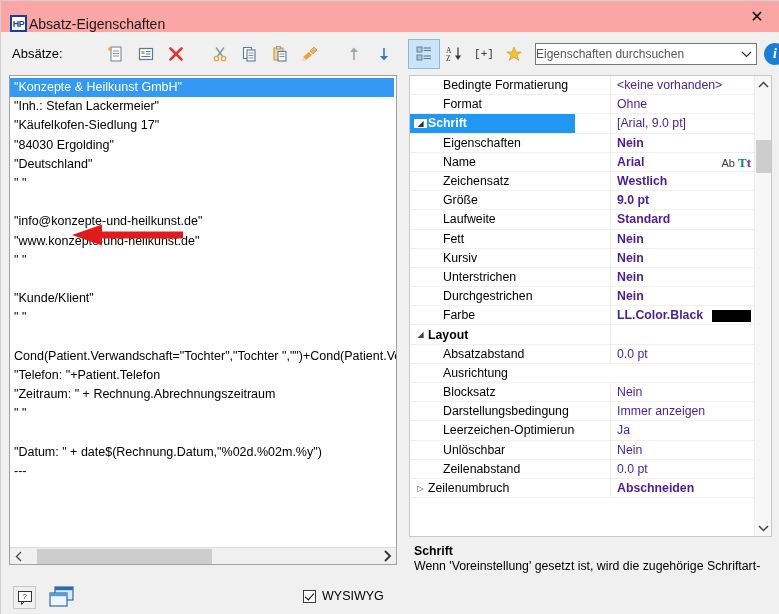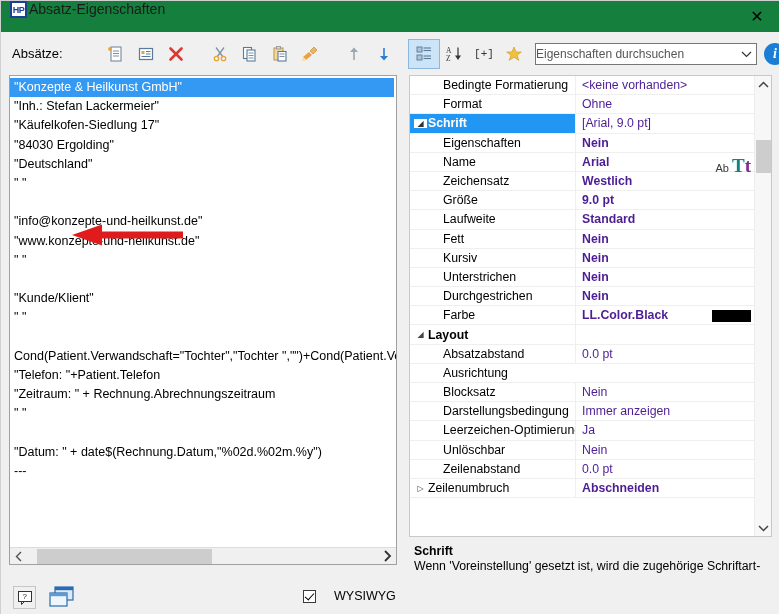--- a/index.html
+++ b/index.html
@@ -16,22 +16,22 @@
     position: relative;
     width: 779px; height: 614px;
     background: #f0f0f0;
     border: 1px solid #d0d0d0;
   }
 
   
   .titlebar {
     position: absolute; left: 0; top: 0;
     width: 779px; height: 31px;
-    background: #15803d;
-    display: flex; align-items: flex-start;
+    background: #fca5a5;
+    display: flex; align-items: flex-end;
   }
   .title-icon {
     width: 17px; height: 17px;
     margin-left: 9px;
     border: 2px solid #1b3f94;
     background: #ffffff;
     color: #1b3f94;
     font-size: 9px; font-weight: bold;
     display: flex; align-items: center; justify-content: center;
     letter-spacing: -0.5px;
@@ -178,20 +178,21 @@
   .grid-rows {
     position: absolute; left: 0; top: 0;
     width: 345px;
   }
   .prow {
     display: flex; align-items: center;
     height: 19.2px;
     border-bottom: 1px solid #efefef;
     font-size: 12.3px;
     position: relative;
+    gap: 35px;
   }
   .pname {
     width: 165px;
     display: flex; align-items: center;
     height: 19.2px;
     padding-left: 4px;
     white-space: nowrap; overflow: hidden;
     color: #000;
   }
   .pname .tri {
@@ -225,21 +226,21 @@
     background: #000000;
     border: 1px solid #000;
   }
   .fonticons {
     position: absolute; right: 4px; top: 2px;
     font-size: 11px; color: #3a3a3a;
     display: flex; align-items: baseline; gap: 3px;
   }
   .fonticons .tt {
     font-family: "Liberation Serif", serif;
-    font-size: 19px; font-weight: bold;
+    font-size: 13px; font-weight: bold;
   }
   .tt-a { color: #0e8484; }
   .tt-b { color: #7c2d8f; }
 
   .vscroll {
     position: absolute; right: 0; top: 0;
     width: 17px; height: 460px;
     background: #f7f7f7;
     border-left: 1px solid #ececec;
   }
@@ -282,21 +283,21 @@
     cursor: default;
   }
   .layout-btn {
     position: absolute; left: 45px; top: 6px;
     width: 34px; height: 28px;
     display: flex; align-items: center; justify-content: center;
     cursor: default;
   }
   .wysiwyg {
     position: absolute; left: 302px; top: 12px;
-    display: flex; align-items: center; gap: 18px;
+    display: flex; align-items: center; gap: 6px;
     font-size: 12.5px;
     cursor: default;
   }
   .cbx {
     width: 13px; height: 13px;
     border: 1px solid #3a3a3a;
     background: #fff;
     position: relative;
   }
   .cbx::after {

